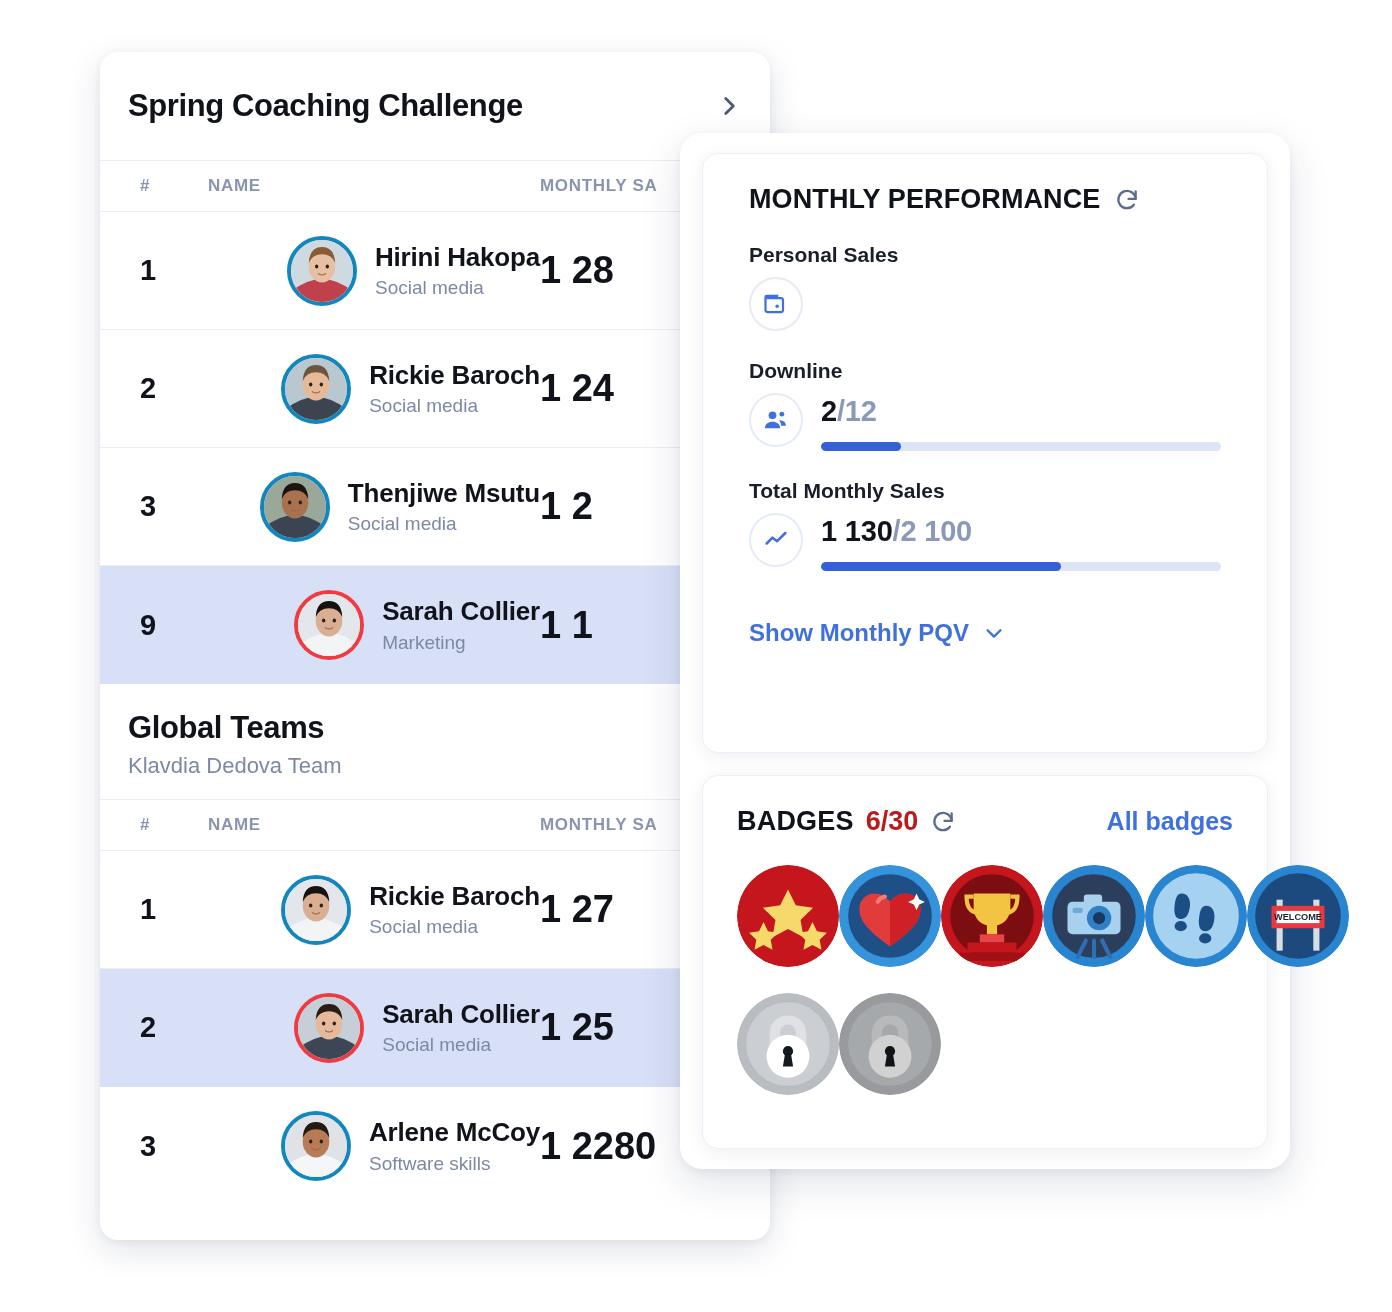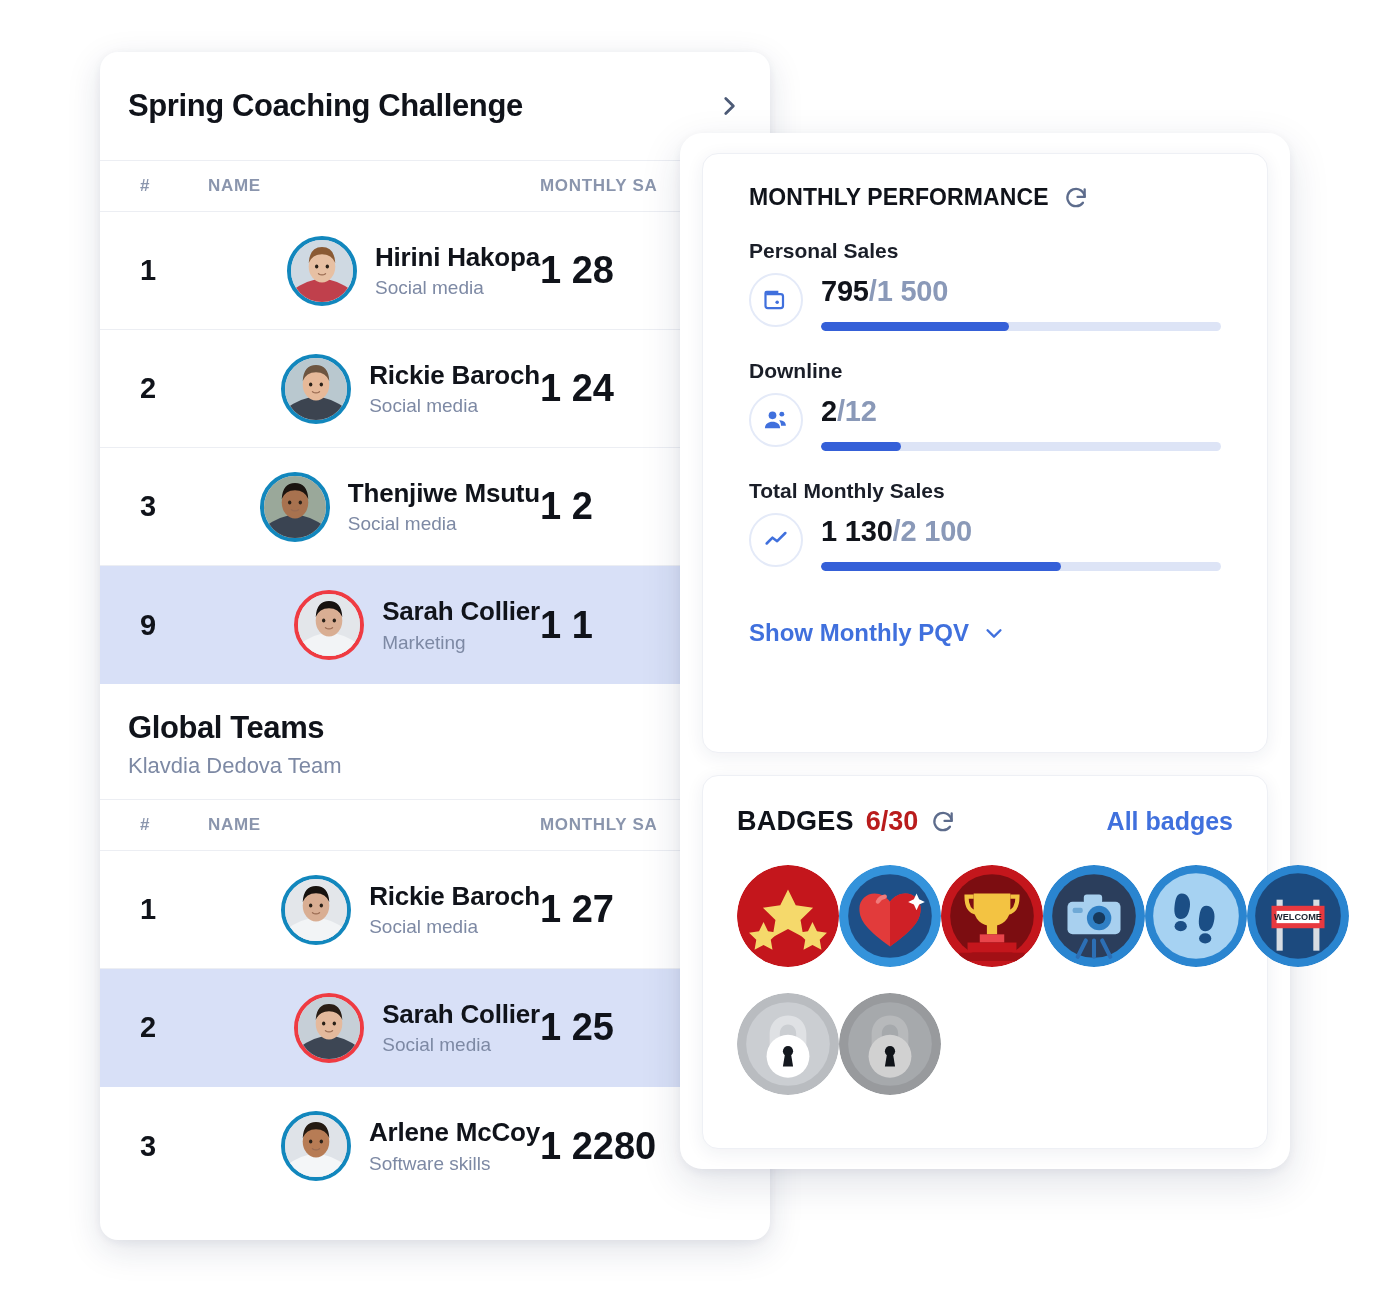--- a/index.html
+++ b/index.html
@@ -77,21 +77,21 @@
   .inner-card {
     position: absolute; left: 22px; width: 566px;
     background: #ffffff; border-radius: 16px;
     border: 1px solid #eef0f5;
     box-shadow: 0 4px 18px rgba(27,42,80,0.07);
   }
   .card-perf { top: 20px; height: 600px; padding: 30px 46px 0 46px; }
   .card-badges { top: 642px; height: 374px; padding: 30px 34px 0 34px; }
 
   .perf-title {
-    font-size: 23px; font-weight: 700; color: #10131a;
+    font-size: 27px; font-weight: 700; color: #10131a;
     letter-spacing: 0.1px; display: flex; align-items: center; gap: 14px;
   }
   .refresh { width: 26px; height: 26px; color: #5d6c8c; cursor: pointer; flex: none; }
   .refresh svg { display: block; }
 
   .metric { margin-top: 28px; }
   .metric-label { font-size: 21px; font-weight: 700; color: #1a1e28; }
   .metric-body { display: flex; align-items: flex-start; gap: 18px; margin-top: 10px; }
   .mi-circle {
     width: 54px; height: 54px; border-radius: 50%; flex: none;
@@ -330,26 +330,20 @@
       </div>
       <div id="metrics">
           <div class="metric">
             <div class="metric-label">Personal Sales</div>
             <div class="metric-body">
               <div class="mi-circle">
                 <svg width="28" height="28" viewBox="0 0 24 24" fill="none" stroke="currentColor" stroke-width="1.9" stroke-linejoin="round">
                   <path d="M4 7h12a2 2 0 0 1 2 2v8a2 2 0 0 1-2 2H5a2 2 0 0 1-2-2V6a1 1 0 0 1 1-1h10"></path>
                   <circle cx="13" cy="14" r="1.5" fill="currentColor" stroke="none"></circle>
                 </svg>
-              </div>
-              <div class="metric-right">
-                <div class="metric-value"><span>795</span><span class="den">/</span><span class="den">1 500</span></div>
-                <div class="bar">
-                  <i style="width:47%"></i>
-                </div>
               </div>
             </div>
           </div>
           <div class="metric">
             <div class="metric-label">Downline</div>
             <div class="metric-body">
               <div class="mi-circle">
                 <svg width="28" height="28" viewBox="0 0 24 24" fill="currentColor">
                   <circle cx="9" cy="8" r="3.3"></circle>
                   <path d="M2.5 19c0-3.6 2.9-5.6 6.5-5.6s6.5 2 6.5 5.6z"></path>

